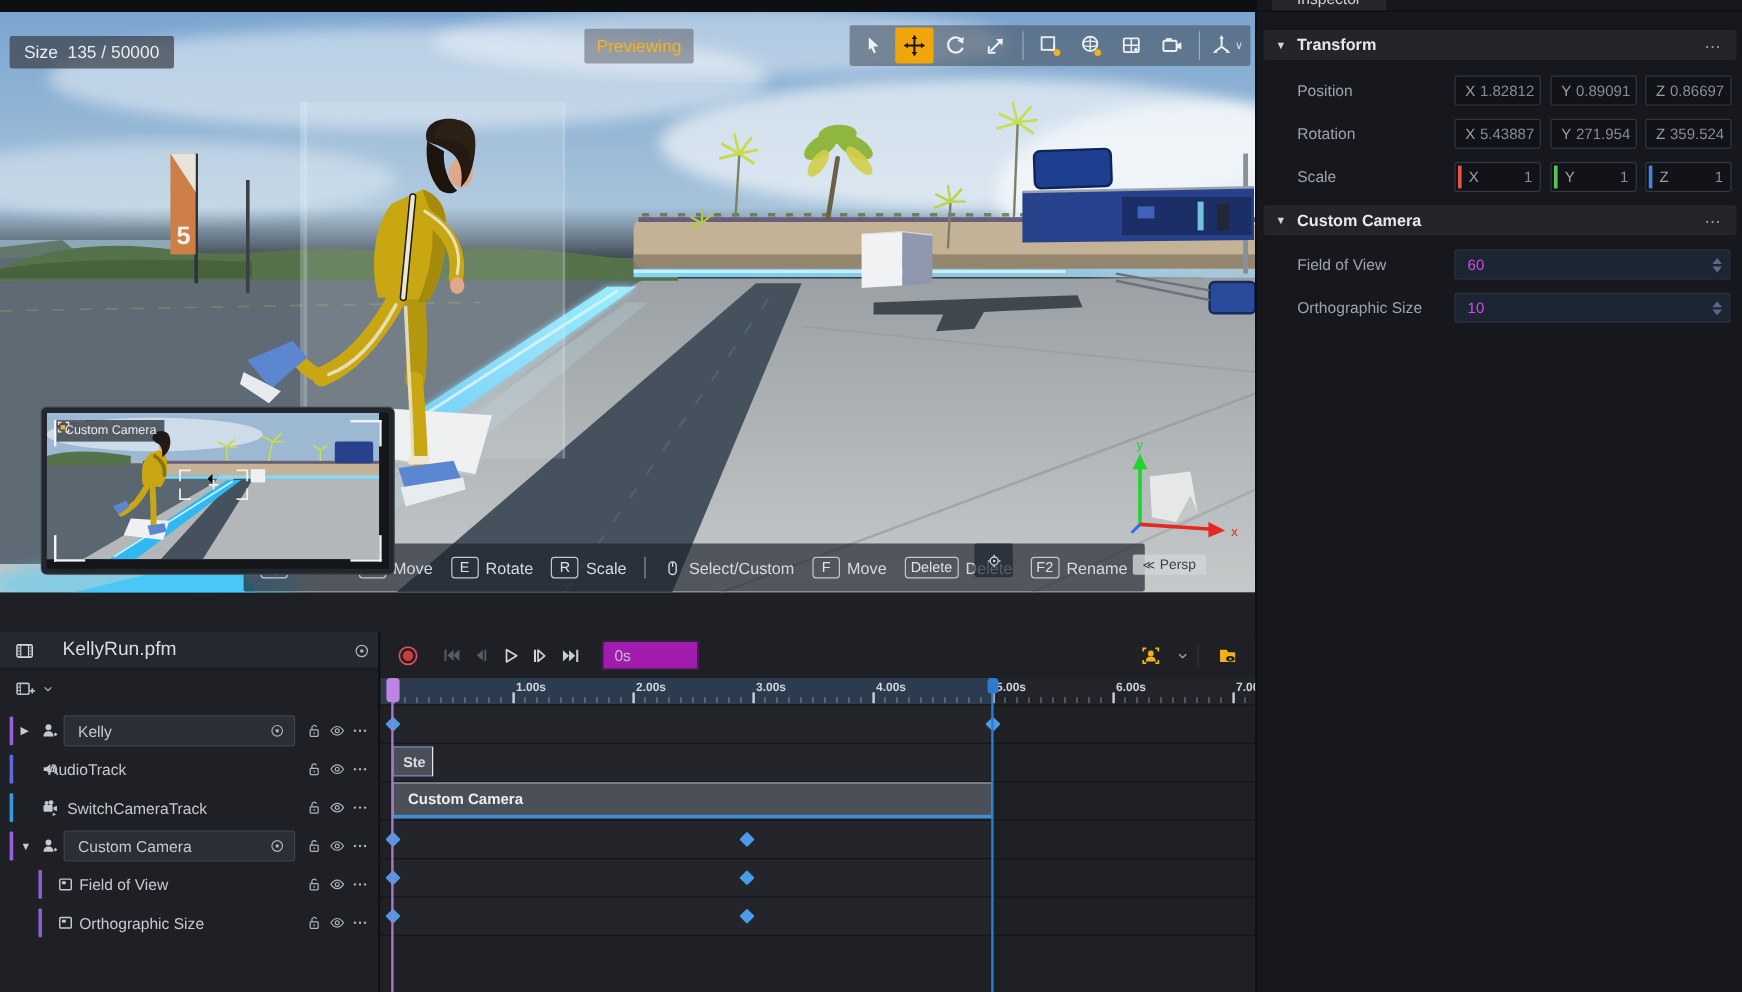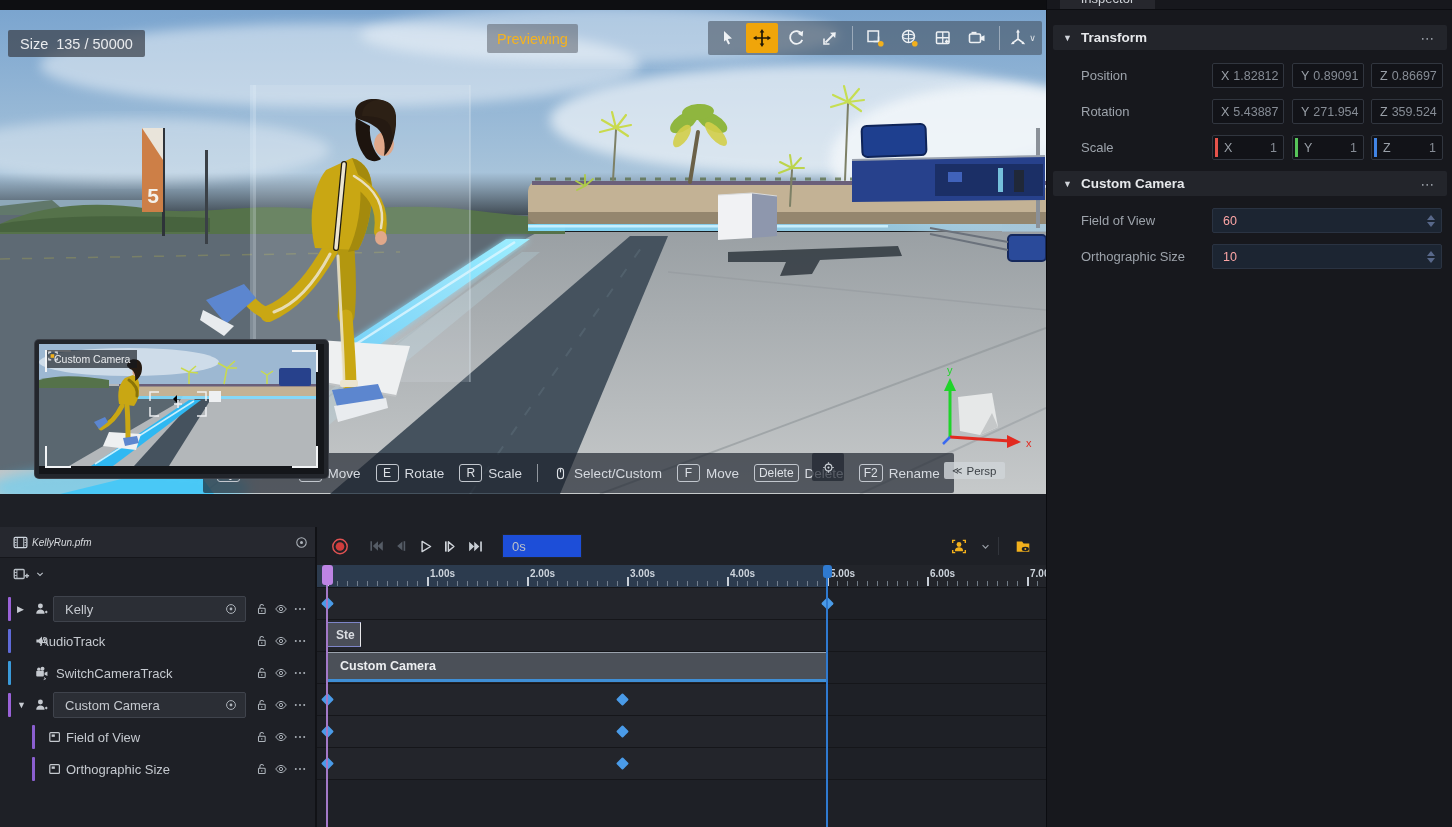--- a/index.html
+++ b/index.html
@@ -42,48 +42,48 @@
               align-items:center;font-size:13.5px;color:#e6e8eb;font-weight:bold;}
   .section-hd .tri{font-size:9px;margin:0 9px 0 10px;color:#d0d4da;}
   .section-hd .menu{margin-left:auto;margin-right:12px;color:#9aa0a8;font-weight:normal;letter-spacing:1px;}
   .insp-label{left:34px;width:130px;height:25px;line-height:25px;font-size:13px;color:#9da3ab;}
   .axis-field{position:absolute;width:72px;height:25px;background:#121318;border:1px solid #31363f;
               border-radius:2px;box-sizing:border-box;display:flex;align-items:center;font-size:12.5px;}
   .axis-bar{width:3px;height:19px;margin:0 6px 0 2px;}
   .axis-letter{color:#9aa0a8;margin-right:4px;}
   .axis-val{margin-left:auto;margin-right:6px;color:#868c95;}
   .num-input{position:absolute;width:230px;height:25px;background:#1c2532;border:1px solid #2a3342;
-             border-radius:2px;box-sizing:border-box;display:flex;align-items:center;font-size:12.5px;color:#fca5a5;}
+             border-radius:2px;box-sizing:border-box;display:flex;align-items:center;font-size:12.5px;color:#d946ef;}
   .num-input .nval{margin-left:10px;}
   .spin{margin-left:auto;margin-right:6px;display:flex;flex-direction:column;gap:2px;}
   .spin i{width:0;height:0;border-left:4px solid transparent;border-right:4px solid transparent;}
   .spin .up{border-bottom:5px solid #58688a;}
   .spin .dn{border-top:5px solid #58688a;}
   
   #bottom{left:0;top:494px;width:1046px;height:333px;background:#1e2026;}
   #tabbar{left:0;top:0;width:1046px;height:33px;background:#1f2127;border-top:3px solid #0e0f12;box-sizing:border-box;}
   .ptab{position:absolute;top:3px;height:30px;display:flex;align-items:center;font-size:13px;color:#9aa0a8;
         letter-spacing:3px;padding:0 14px;}
   .ptab.active{background:#14151a;color:#ffffff;font-weight:bold;letter-spacing:.4px;border-left:3px solid #e0a33b;box-sizing:border-box;}
   .ptab .x{margin-left:8px;font-size:12px;color:#b9bec5;letter-spacing:0;}
   #filerow{left:0;top:33px;width:315px;height:30px;background:#26282f;display:flex;align-items:center;border-bottom:1px solid #15161b;}
-  #filerow .nm{font-size:10px;color:#d8dbdf;margin-left:3px;font-weight:500;font-style:italic;}
+  #filerow .nm{font-size:16px;color:#d8dbdf;margin-left:23px;font-weight:500;}
   #addrow{left:0;top:63px;width:315px;height:34px;display:flex;align-items:center;}
   .trk-row{position:absolute;left:0;width:315px;height:32px;display:flex;align-items:center;}
   .trk-accent{position:absolute;width:3px;height:24px;top:4px;border-radius:1px;}
   .trk-name{font-size:13px;color:#c5c9cf;}
   .trk-box{position:absolute;left:53px;top:3px;width:193px;height:26px;background:#2b2e35;border:1px solid #3f434c;
            border-radius:2px;box-sizing:border-box;display:flex;align-items:center;}
   .trk-box .trk-name{margin-left:11px;}
   .icon-btn{width:18px;height:18px;display:flex;align-items:center;justify-content:center;}
   .exp{position:absolute;left:17px;font-size:9px;color:#c8ccd2;}
   
   #tl-region{left:315px;top:33px;width:731px;height:300px;border-left:2px solid #111216;box-sizing:border-box;background:#1e2026;}
   #tl-toolbar{left:0;top:0;width:729px;height:38px;display:flex;align-items:center;}
-  #time-display{position:absolute;left:185px;top:7px;width:80px;height:24px;background:#1d4ed8;border:1px solid #23262d;
+  #time-display{position:absolute;left:185px;top:7px;width:80px;height:24px;background:#a21caf;border:1px solid #23262d;
                 box-sizing:border-box;color:#bcc1c8;font-size:13px;display:flex;align-items:center;padding-left:9px;}
   #ruler{left:0;top:38px;width:729px;height:22px;background:#22242a;overflow:hidden;}
   #ruler .hl{position:absolute;left:0;top:0;height:22px;background:#2c3b4e;}
   .tick{position:absolute;bottom:1px;width:1px;background:#8b97a4;opacity:.75;}
   .tick.major{width:2px;background:#d2d8df;opacity:.95;}
   .tick-lbl{position:absolute;top:3px;font-size:10px;font-weight:bold;color:#cdd4dc;}
   #lanes{left:0;top:60px;width:729px;height:240px;}
   .lane-sep{position:absolute;left:0;width:729px;height:1px;background:#15161a;}
   .kf{position:absolute;width:9px;height:9px;background:#4a9be8;transform:rotate(45deg);border-radius:1px;}
   .clip{position:absolute;box-sizing:border-box;display:flex;align-items:center;font-weight:bold;overflow:hidden;}

